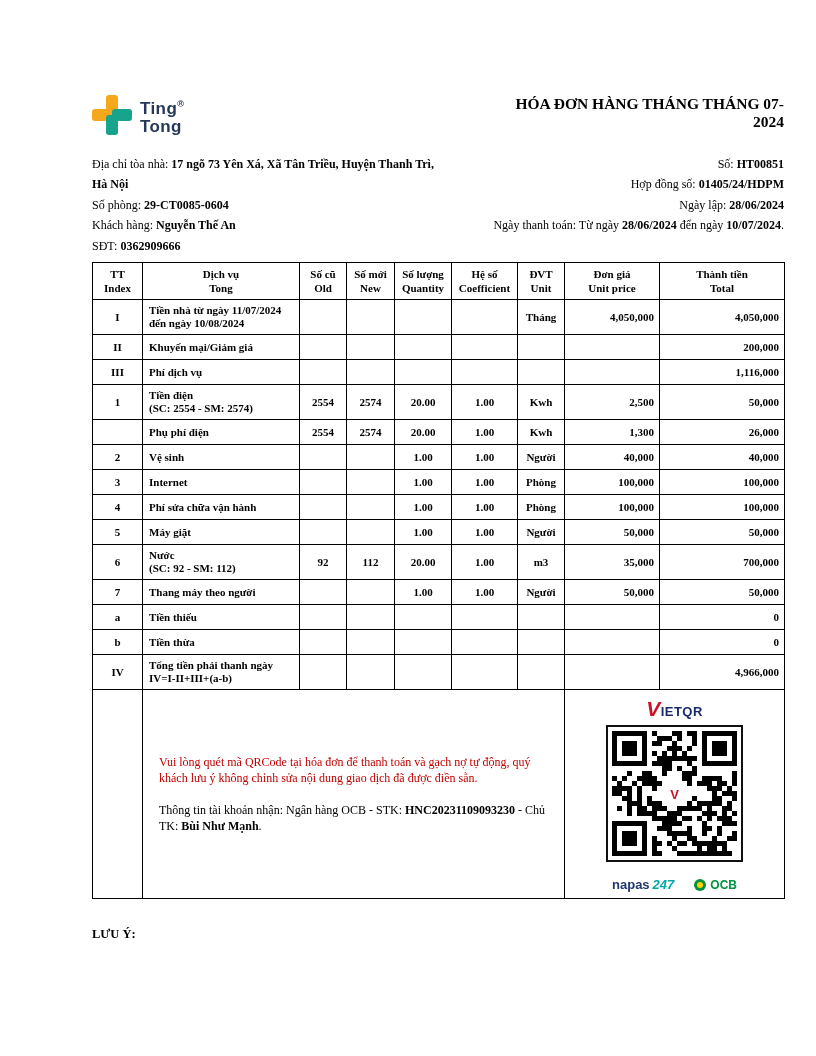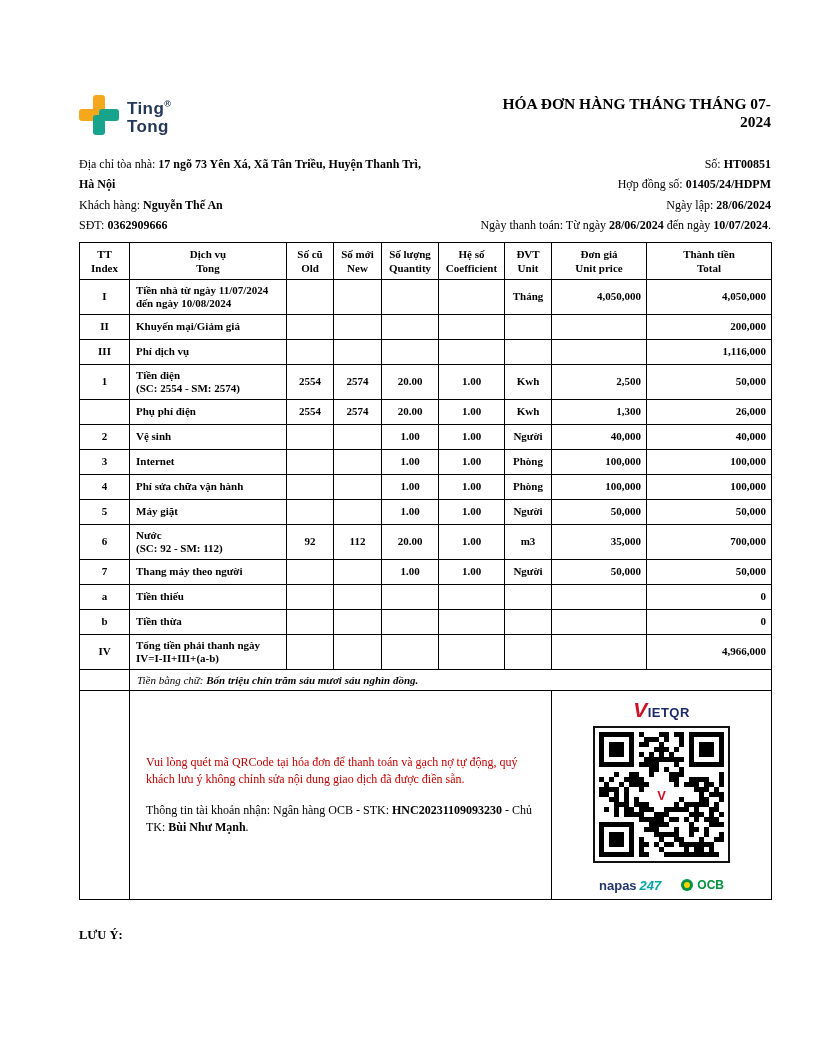--- a/index.html
+++ b/index.html
@@ -3,21 +3,21 @@
 <meta charset="utf-8">
 <style>
   * { margin:0; padding:0; box-sizing:border-box; }
   html, body { background:#ffffff; }
   body {
     width:816px; height:1056px;
     position:relative; overflow:hidden;
     font-family:"Liberation Serif", serif;
     color:#000;
   }
-  .page { position:absolute; left:79px; top:95px; width:692px; }
+  .page { position:absolute; left:92px; top:95px; width:692px; }
 
   
   .doc-header { display:flex; justify-content:space-between; align-items:flex-start; }
   .logo { display:flex; align-items:center; gap:8px; }
   .logo-mark { position:relative; width:40px; height:40px; flex:0 0 auto; }
   .logo-mark span { position:absolute; border-radius:3px; }
   .lm-vt { left:14px; top:0;    width:12px; height:21px; background:#f5a81c; }
   .lm-vb { left:14px; top:20px; width:12px; height:20px; background:#17a38c; }
   .lm-hl { left:0;    top:14px; width:21px; height:12px; background:#f5a81c; }
   .lm-hr { left:20px; top:14px; width:20px; height:12px; background:#17a38c; }
@@ -82,20 +82,21 @@
         <div>Tong</div>
       </div>
     </div>
     <div class="doc-title">HÓA ĐƠN HÀNG THÁNG THÁNG 07-
 2024</div>
   </div>
 
   <div class="info">
     <div class="info-left">
       <div><span>Địa chỉ tòa nhà: </span><b>17 ngõ 73 Yên Xá, Xã Tân Triều, Huyện Thanh Trì, Hà Nội</b></div>
+      <div><span>Số phòng: </span><b>29-CT0085-0604</b></div>
       <div><span>Khách hàng: </span><b>Nguyễn Thế An</b></div>
       <div><span>SĐT: </span><b>0362909666</b></div>
     </div>
     <div class="info-right">
       <div><span>Số: </span><b>HT00851</b></div>
       <div><span>Hợp đồng số: </span><b>01405/24/HDPM</b></div>
       <div><span>Ngày lập: </span><b>28/06/2024</b></div>
       <div><span>Ngày thanh toán: Từ ngày </span><b>28/06/2024</b><span> đến ngày </span><b>10/07/2024</b><span>.</span></div>
     </div>
   </div>
@@ -306,24 +307,20 @@
           <td class="a-c"></td>
           <td class="a-c"></td>
           <td class="a-c"></td>
           <td class="a-c"></td>
           <td class="a-c"></td>
           <td class="a-r"></td>
           <td class="a-r">4,966,000</td>
         </tr>
       </tbody>
     <tfoot>
-      <tr>
-        <td></td>
-        <td colspan="8" class="words-cell"><span>Tiền bằng chữ: </span><b>Bốn triệu chín trăm sáu mươi sáu nghìn đồng.</b></td>
-      </tr>
       <tr class="payment-row">
         <td></td>
         <td colspan="6" class="payment-text-cell">
           <p class="notice">Vui lòng quét mã QRCode tại hóa đơn để thanh toán và gạch nợ tự động, quý khách lưu ý không chỉnh sửa nội dung giao dịch đã được điền sẵn.</p>
           <p class="account"><span>Thông tin tài khoản nhận: Ngân hàng OCB - STK: </span><b>HNC20231109093230</b><span> - Chủ TK: </span><b>Bùi Như Mạnh</b><span>.</span></p>
         </td>
         <td colspan="2" class="qr-cell">
           <div class="vietqr-logo"><span class="vq-v">V</span><span class="vq-rest">IETQR</span></div>
           <div class="qr-box">
             <svg class="qr-svg" xmlns="http://www.w3.org/2000/svg" viewBox="0 0 125 125">

